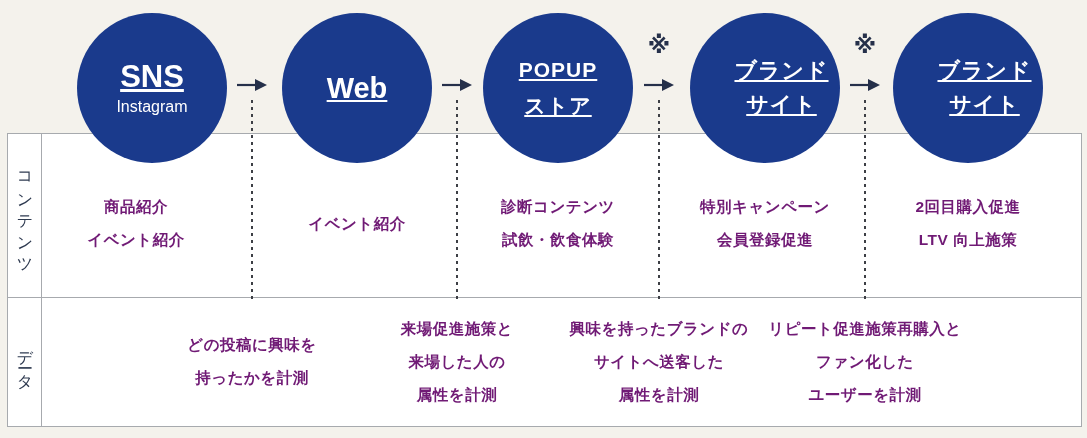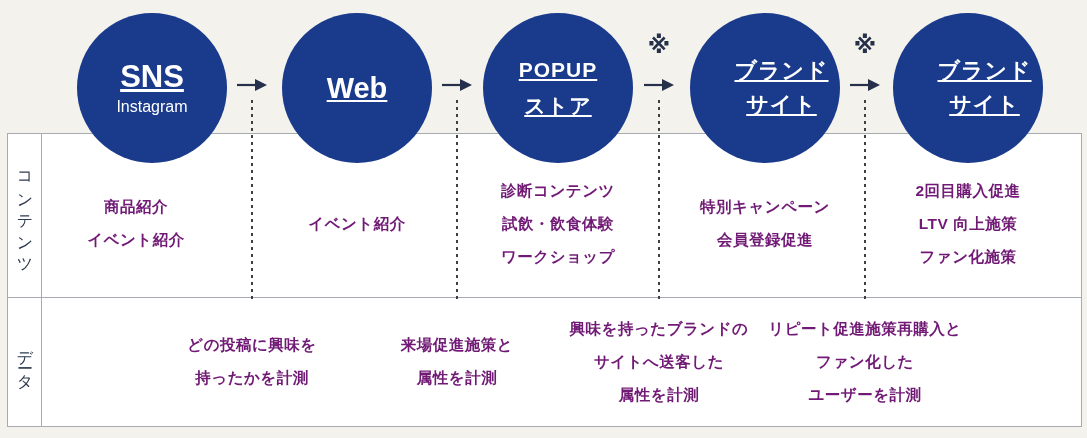--- a/index.html
+++ b/index.html
@@ -200,38 +200,37 @@
   <div class="cell content-cell cc-0">
       <div class="line">商品紹介</div>
       <div class="line">イベント紹介</div>
     </div>
   <div class="cell content-cell cc-1">
       <div class="line">イベント紹介</div>
     </div>
   <div class="cell content-cell cc-2">
       <div class="line">診断コンテンツ</div>
       <div class="line">試飲・飲食体験</div>
-      <div class="line">ワークショップ</div>
     </div>
   <div class="cell content-cell cc-3">
       <div class="line">特別キャンペーン</div>
       <div class="line">会員登録促進</div>
     </div>
   <div class="cell content-cell cc-4">
       <div class="line">2回目購入促進</div>
       <div class="line">LTV 向上施策</div>
-      <div class="line">ファン化施策</div>
     </div>
 
   <div class="cell data-cell dc-0">
       <div class="line">どの投稿に興味を</div>
       <div class="line">持ったかを計測</div>
     </div>
   <div class="cell data-cell dc-1">
       <div class="line">来場促進施策と</div>
+      <div class="line">来場した人の</div>
       <div class="line">属性を計測</div>
     </div>
   <div class="cell data-cell dc-2">
       <div class="line">興味を持ったブランドの</div>
       <div class="line">サイトへ送客した</div>
       <div class="line">属性を計測</div>
     </div>
   <div class="cell data-cell dc-3">
       <div class="line">リピート促進施策再購入と</div>
       <div class="line">ファン化した</div>

